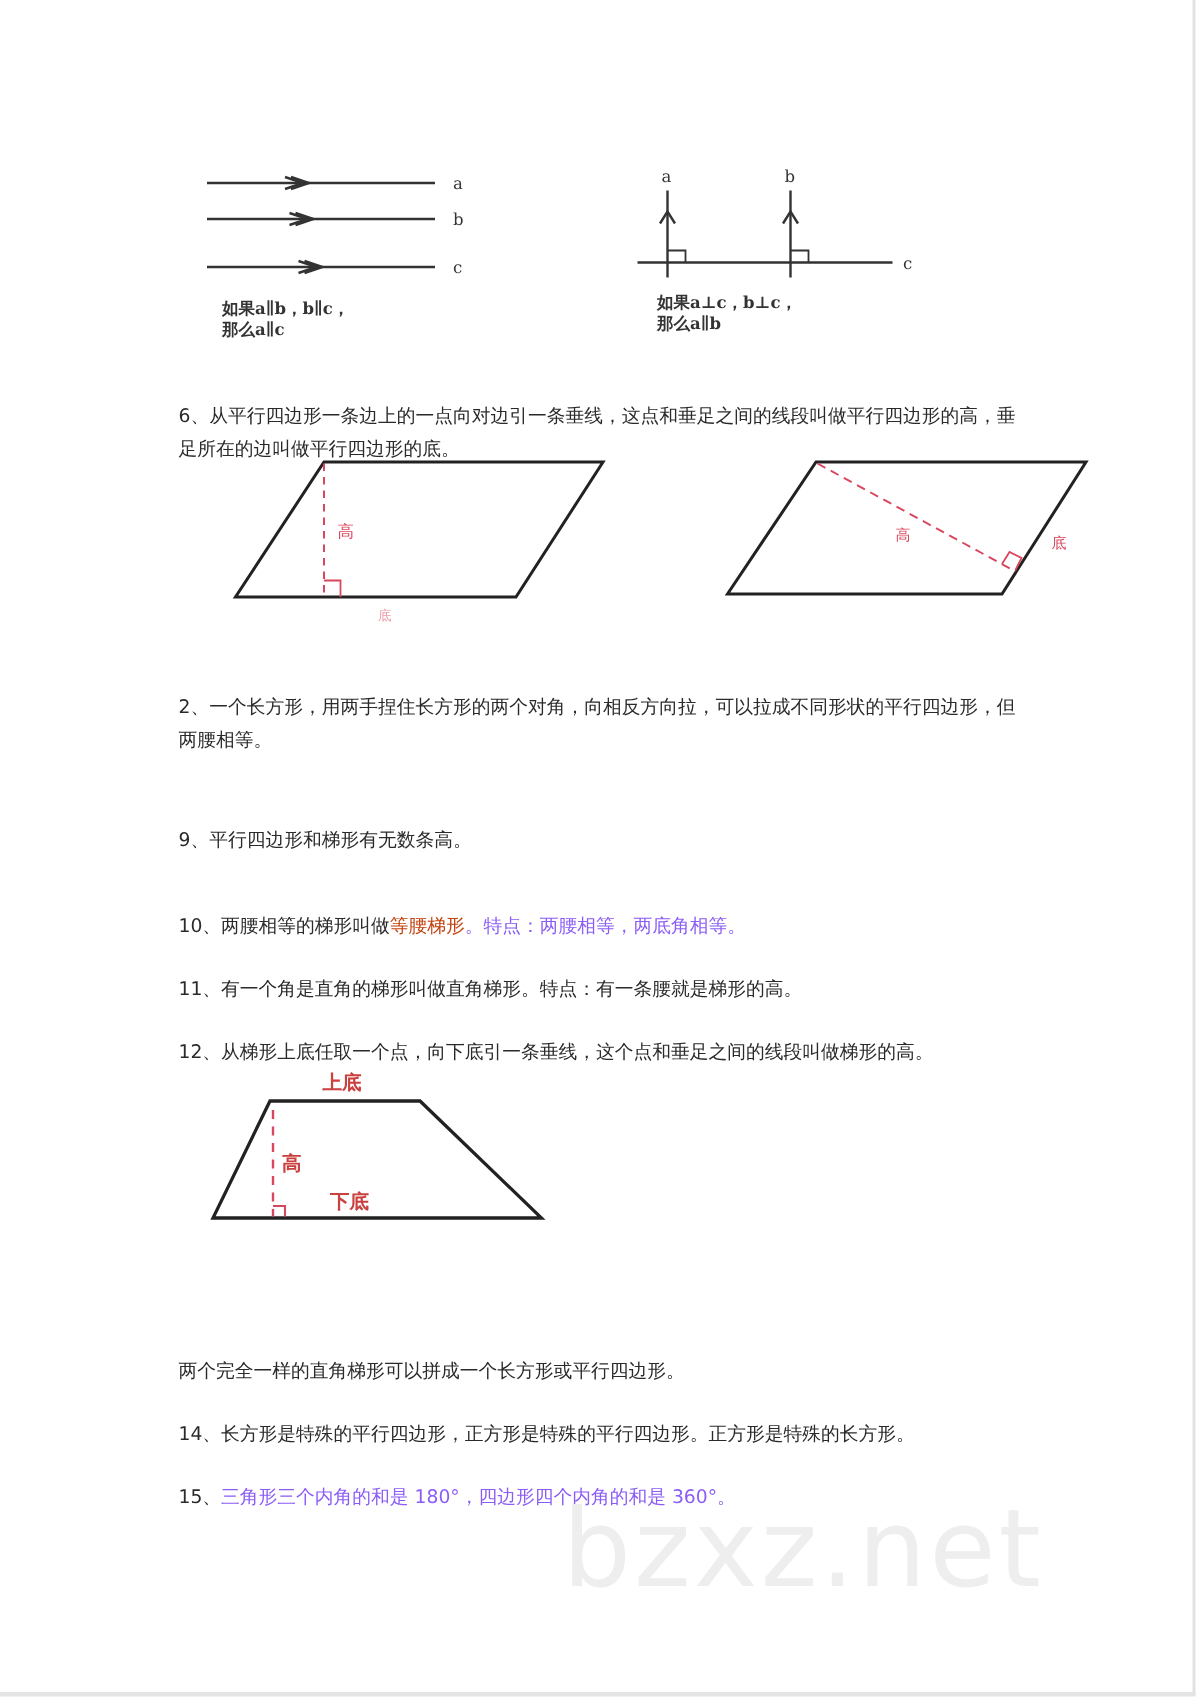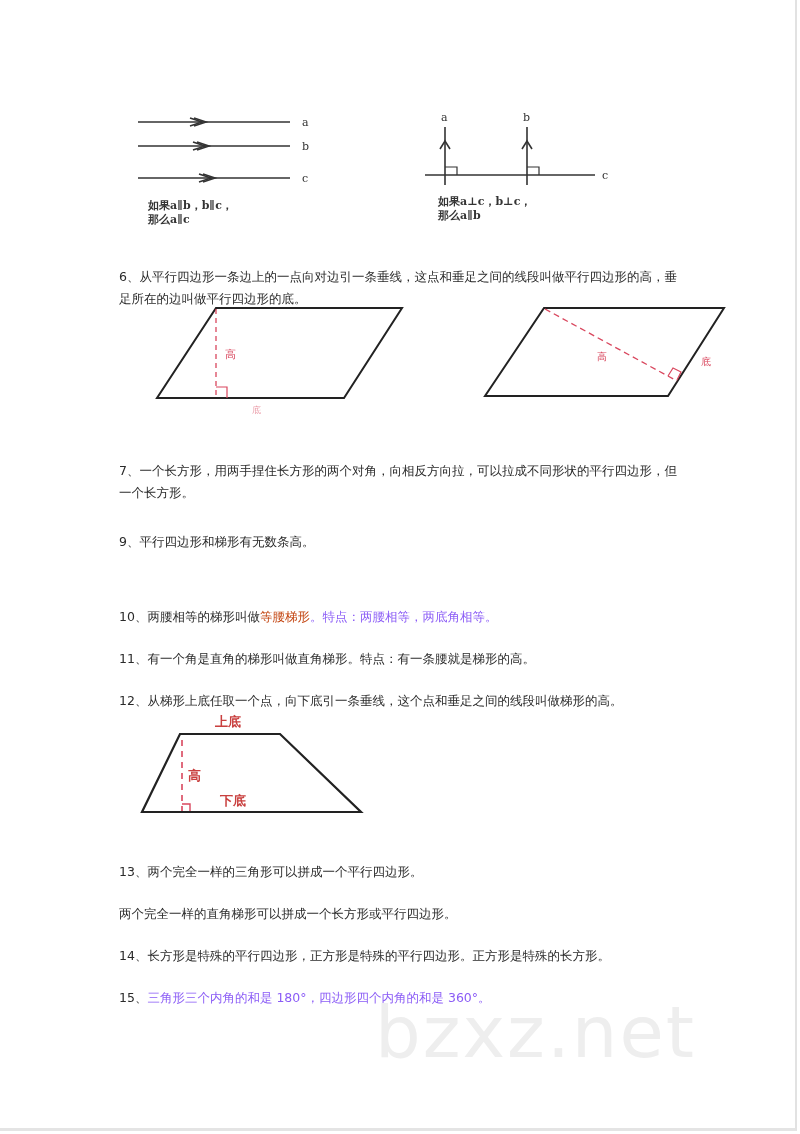--- a/index.html
+++ b/index.html
@@ -76,41 +76,40 @@
   <div class="fig" style="left:470px; top:300px; width:270px; height:110px;">
     <svg width="270" height="110" viewBox="0 0 270 110">
       <polygon points="74,8 254,8 198,96 15,96" fill="none" stroke="#222" stroke-width="2"></polygon>
       <line x1="75" y1="9" x2="207" y2="81" stroke="#d9475e" stroke-width="1.3" stroke-dasharray="6,4"></line>
       <polyline points="198,76 203,68 211,72 207,80" fill="none" stroke="#d9475e" stroke-width="1.2"></polyline>
       <text x="127" y="60" font-size="10" fill="#d9475e">高</text>
       <text x="231" y="65" font-size="10" fill="#d9475e">底</text>
     </svg>
   </div>
 
-  <div class="para" style="top:460px;">7、一个长方形，用两手捏住长方形的两个对角，向相反方向拉，可以拉成不同形状的平行四边形，但</div>
-  <div class="para" style="top:482px;">一个长方形。</div>
-  <div class="para" style="top:531px;">9、平行四边形和梯形有无数条高。</div>
+  <div class="para" style="top:460px;">2、一个长方形，用两手捏住长方形的两个对角，向相反方向拉，可以拉成不同形状的平行四边形，但</div>
+  <div class="para" style="top:482px;">两腰相等。</div>
+  <div class="para" style="top:549px;">9、平行四边形和梯形有无数条高。</div>
   <div class="para" style="top:606px;">
     <span>10、两腰相等的梯形叫做</span><span class="blue">等腰梯形</span><span class="red">。特点：两腰相等，两底角相等。</span>
   </div>
   <div class="para" style="top:648px;">11、有一个角是直角的梯形叫做直角梯形。特点：有一条腰就是梯形的高。</div>
   <div class="para" style="top:690px;">12、从梯形上底任取一个点，向下底引一条垂线，这个点和垂足之间的线段叫做梯形的高。</div>
 
   <div class="fig" style="left:130px; top:708px; width:250px; height:115px;">
     <svg width="250" height="115" viewBox="0 0 250 115">
       <polygon points="50,26 150,26 231,104 12,104" fill="none" stroke="#222" stroke-width="2.2"></polygon>
       <line x1="52" y1="32" x2="52" y2="103" stroke="#d9475e" stroke-width="1.6" stroke-dasharray="6,5"></line>
       <polyline points="52,96 60,96 60,103" fill="none" stroke="#d9475e" stroke-width="1.4"></polyline>
       <text x="85" y="18" font-size="13" font-weight="bold" fill="#c9403f">上底</text>
       <text x="58" y="72" font-size="13" font-weight="bold" fill="#c9403f">高</text>
       <text x="90" y="97" font-size="13" font-weight="bold" fill="#c9403f">下底</text>
     </svg>
   </div>
 
-  <div class="para" style="top:861px;">13、两个完全一样的三角形可以拼成一个平行四边形。</div>
   <div class="para" style="top:903px;">两个完全一样的直角梯形可以拼成一个长方形或平行四边形。</div>
   <div class="para" style="top:945px;">14、长方形是特殊的平行四边形，正方形是特殊的平行四边形。正方形是特殊的长方形。</div>
   <div class="para" style="top:987px;">
     <span>15、</span><span class="red">三角形三个内角的和是 180°，四边形四个内角的和是 360°。</span>
   </div>
 
   <div class="watermark">bzxz.net</div>
 </div>
 
 </body></html>

